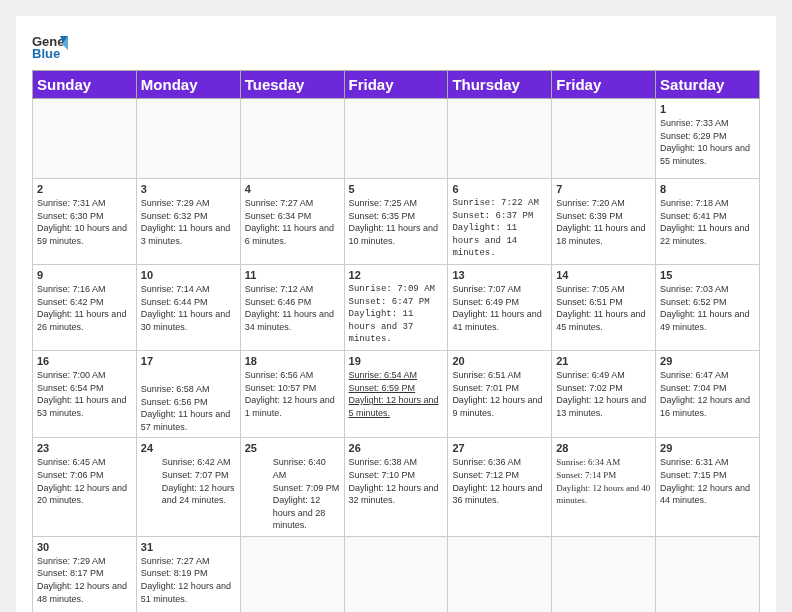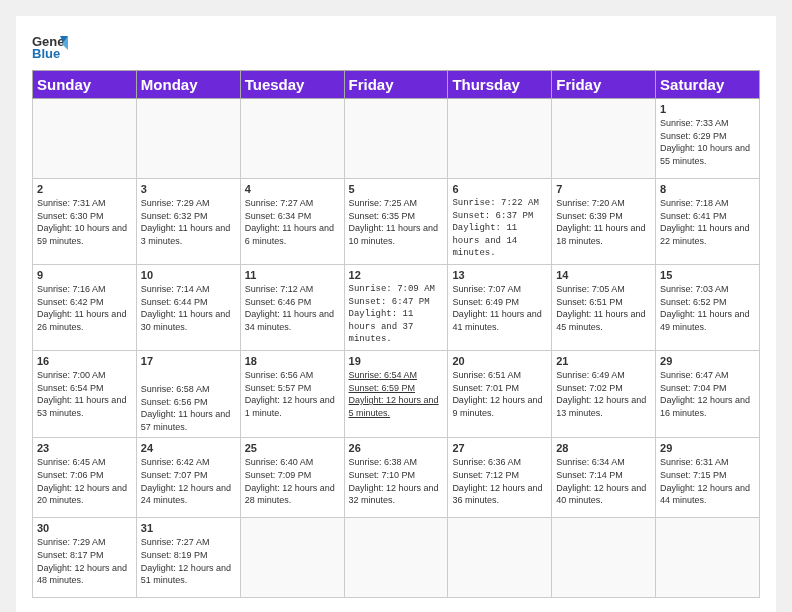--- a/index.html
+++ b/index.html
@@ -224,21 +224,21 @@
           </td>
           <td>
             <span class="day-number">17</span>
             <div class="day-info" style="white-space: pre-line; margin-top: 16px;">Sunrise: 6:58 AM
 Sunset: 6:56 PM
 Daylight: 11 hours and 57 minutes.</div>
           </td>
           <td>
             <span class="day-number">18</span>
             <div class="day-info" style="white-space: pre-line;">Sunrise: 6:56 AM
-Sunset: 5:57 PM
+Sunset: 10:57 PM
 Daylight: 12 hours and 1 minute.</div>
           </td>
           <td>
             <span class="day-number">19</span>
             <div class="day-info" style="white-space: pre-line; text-decoration: underline;">Sunrise: 6:54 AM
 Sunset: 6:59 PM
 Daylight: 12 hours and 5 minutes.</div>
           </td>
           <td>
             <span class="day-number">20</span>
@@ -261,45 +261,45 @@
         </tr>
         <tr>
           <td>
             <span class="day-number">23</span>
             <div class="day-info" style="white-space: pre-line;">Sunrise: 6:45 AM
 Sunset: 7:06 PM
 Daylight: 12 hours and 20 minutes.</div>
           </td>
           <td>
             <span class="day-number">24</span>
-            <div class="day-info" style="white-space: pre-line;">Sunrise: 6:42 AM
+            <div class="day-info" style="white-space: pre-line; margin-left: 21px;">Sunrise: 6:42 AM
 Sunset: 7:07 PM
 Daylight: 12 hours and 24 minutes.</div>
           </td>
           <td>
             <span class="day-number">25</span>
-            <div class="day-info" style="white-space: pre-line;">Sunrise: 6:40 AM
+            <div class="day-info" style="white-space: pre-line; margin-left: 28px;">Sunrise: 6:40 AM
 Sunset: 7:09 PM
 Daylight: 12 hours and 28 minutes.</div>
           </td>
           <td>
             <span class="day-number">26</span>
             <div class="day-info" style="white-space: pre-line;">Sunrise: 6:38 AM
 Sunset: 7:10 PM
 Daylight: 12 hours and 32 minutes.</div>
           </td>
           <td>
             <span class="day-number">27</span>
             <div class="day-info" style="white-space: pre-line;">Sunrise: 6:36 AM
 Sunset: 7:12 PM
 Daylight: 12 hours and 36 minutes.</div>
           </td>
           <td>
             <span class="day-number">28</span>
-            <div class="day-info" style="white-space: pre-line;">Sunrise: 6:34 AM
+            <div class="day-info" style="white-space: pre-line; font-family: Liberation Serif, serif;">Sunrise: 6:34 AM
 Sunset: 7:14 PM
 Daylight: 12 hours and 40 minutes.</div>
           </td>
           <td>
             <span class="day-number">29</span>
             <div class="day-info" style="white-space: pre-line;">Sunrise: 6:31 AM
 Sunset: 7:15 PM
 Daylight: 12 hours and 44 minutes.</div>
           </td>
         </tr>

